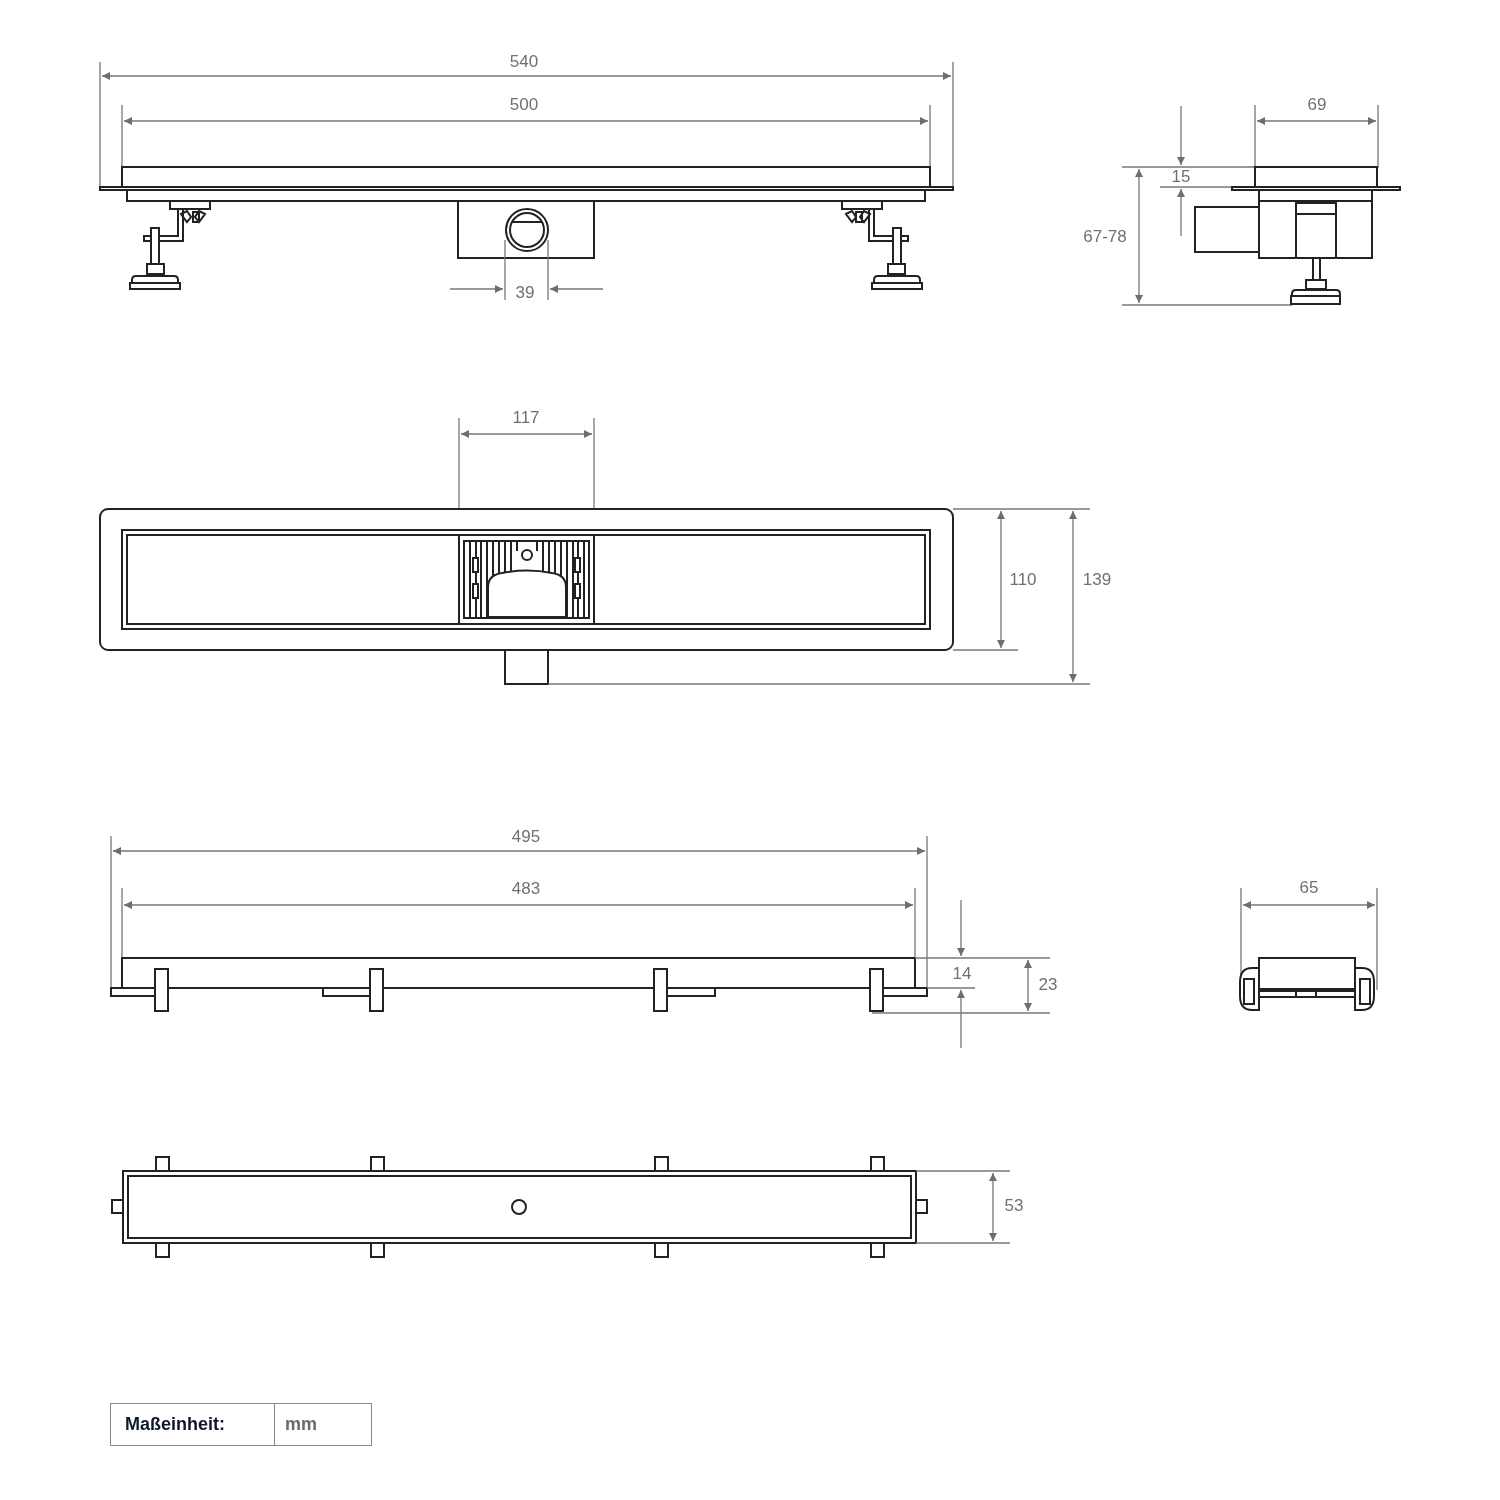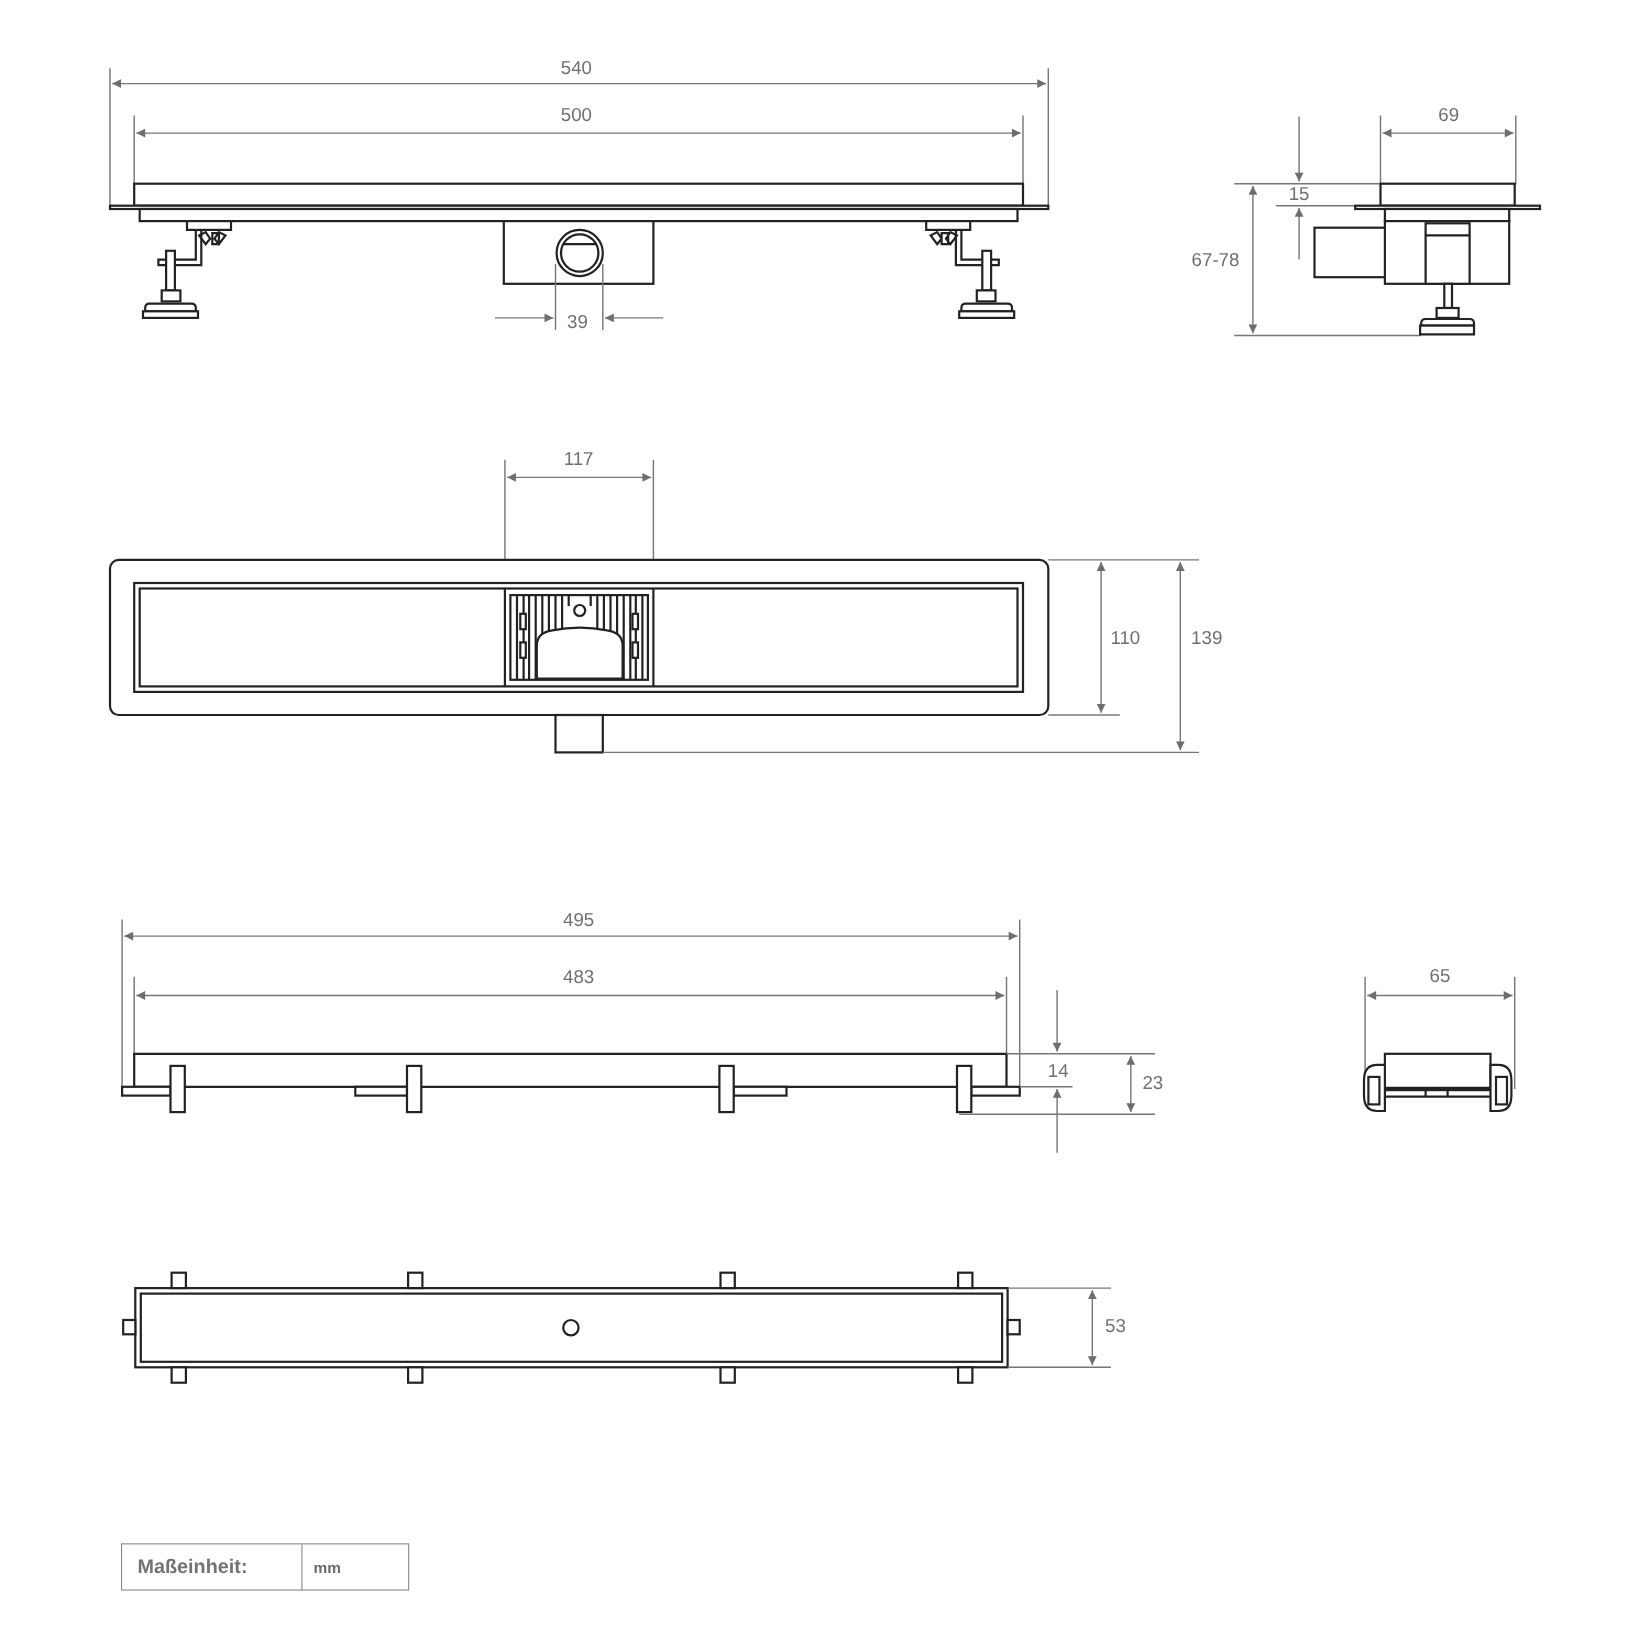--- a/index.html
+++ b/index.html
@@ -4,22 +4,22 @@
 <style>
   html,body{margin:0;padding:0;background:#fff;}
   body{width:1500px;height:1500px;position:relative;overflow:hidden;font-family:"Liberation Sans",sans-serif;}
   svg{position:absolute;left:0;top:0;}
   .o{fill:none;stroke:#222;stroke-width:2;}
   .of{fill:#fff;stroke:#222;stroke-width:2;}
   .d{fill:none;stroke:#777;stroke-width:1.3;}
   .ar{fill:#6e6e6e;stroke:none;}
   .dim{font-family:"Liberation Sans",sans-serif;font-size:17px;fill:#707070;}
   .legend{position:absolute;left:110px;top:1403px;width:262px;height:43px;border:1.5px solid #888;display:flex;box-sizing:border-box;}
-  .legend .k{width:164px;border-right:1.5px solid #888;display:flex;align-items:center;padding-left:14px;font-weight:bold;font-size:18px;color:#737373;box-sizing:border-box;}
-  .legend .v{flex:1;display:flex;align-items:center;padding-left:10px;font-weight:bold;font-size:14px;color:#6a6a6a;text-align:center;}
+  .legend .k{width:164px;border-right:1.5px solid #888;display:flex;align-items:center;padding-left:14px;font-weight:bold;font-size:18px;color:#0f172a;box-sizing:border-box;}
+  .legend .v{flex:1;display:flex;align-items:center;padding-left:10px;font-weight:bold;font-size:18px;color:#6a6a6a;text-align:center;}
 </style>
 </head>
 <body>
 
 <svg width="1500" height="1500" viewBox="0 0 1500 1500">
   <defs>
     <marker id="a" viewBox="0 0 10 10" refX="10" refY="5" markerWidth="14" markerHeight="8" orient="auto-start-reverse" markerUnits="userSpaceOnUse">
       <path d="M0,0 L10,5 L0,10 z" class="ar"></path>
     </marker>
   </defs>

